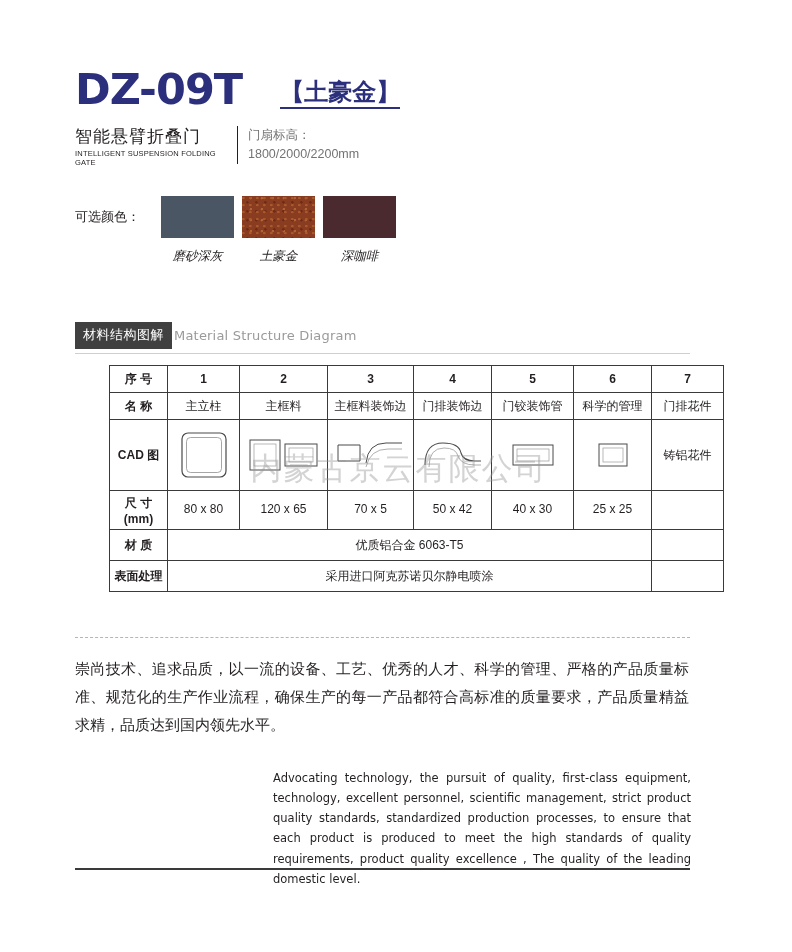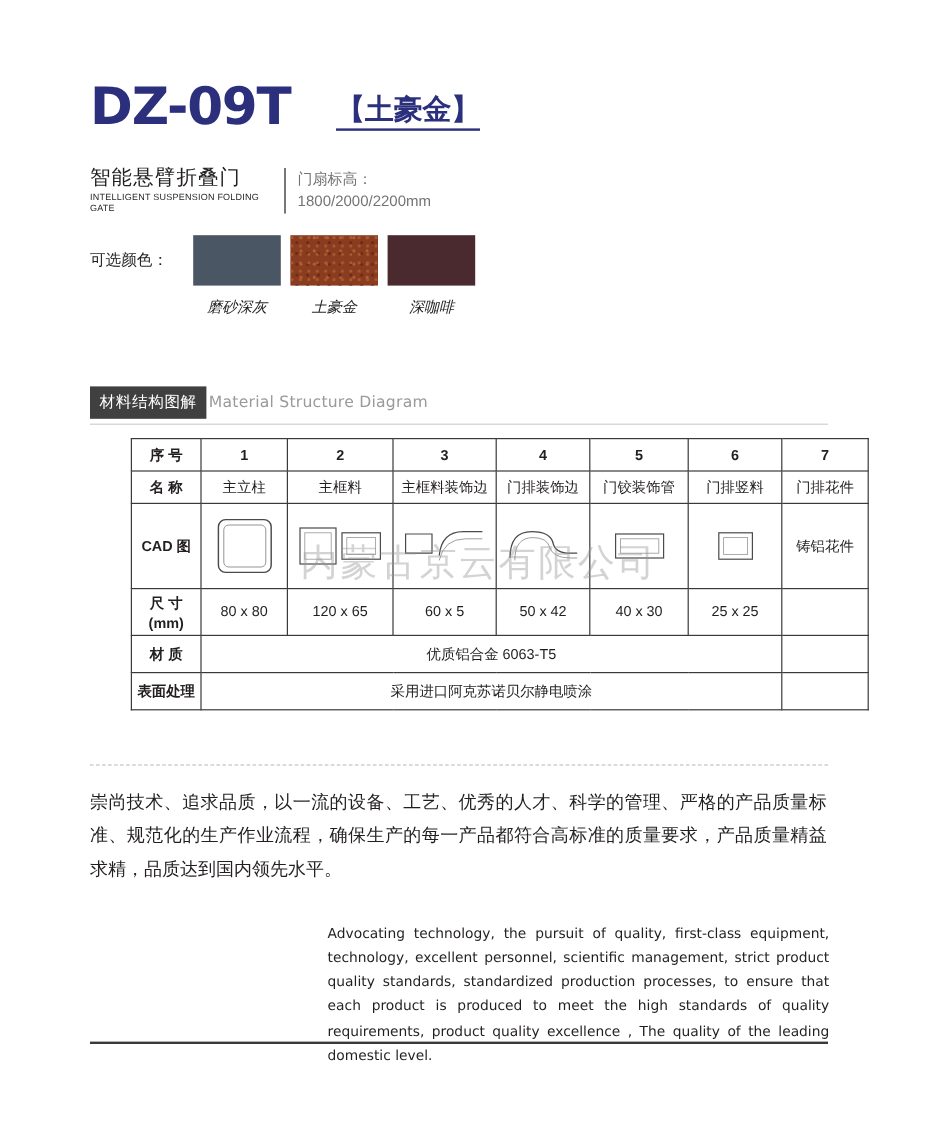--- a/index.html
+++ b/index.html
@@ -49,23 +49,23 @@
     padding-bottom: 0;
     border-bottom: 2px solid #2b2f7c;
     line-height: 1.2;
     margin-bottom: 2px;
     margin-left: 28px;
   }
 
   .title-block {
     position: absolute;
     left: 75px;
-    top: 137px;
-    display: flex;
-    align-items: flex-end;
+    top: 126px;
+    display: flex;
+    align-items: flex-start;
   }
   .title-left {
     width: 162px;
   }
   .title-cn {
     font-size: 17px;
     letter-spacing: 1px;
     color: #231f20;
     line-height: 1.25;
   }
@@ -323,21 +323,21 @@
           <td>6</td>
           <td>7</td>
         </tr>
         <tr class="row-name">
           <td class="label-cell">名 称</td>
           <td>主立柱</td>
           <td>主框料</td>
           <td>主框料装饰边</td>
           <td>门排装饰边</td>
           <td>门铰装饰管</td>
-          <td>门排竖料</td>
+          <td>科学的管理</td>
           <td>门排花件</td>
         </tr>
         <tr class="row-cad">
           <td class="label-cell">CAD 图</td>
           <td class="cad-cell">
             <svg width="52" height="52" viewBox="0 0 52 52">
               <rect x="4" y="4" width="44" height="44" rx="6" ry="6" fill="none" stroke="#4a4a4a" stroke-width="1.2"></rect>
               <rect x="8.5" y="8.5" width="35" height="35" rx="4" ry="4" fill="none" stroke="#8f8f8f" stroke-width="0.8"></rect>
             </svg>
           </td>
@@ -376,21 +376,21 @@
           </td>
           <td class="blank-cell">铸铝花件</td>
         </tr>
         <tr class="row-size">
           <td class="label-cell">
             <div>尺 寸</div>
             <div>(mm)</div>
           </td>
           <td class="size-cell nowrap">80 x 80</td>
           <td class="size-cell nowrap">120 x 65</td>
-          <td class="size-cell nowrap">60 x 5</td>
+          <td class="size-cell nowrap">70 x 5</td>
           <td class="size-cell nowrap">50 x 42</td>
           <td class="size-cell nowrap">40 x 30</td>
           <td class="size-cell nowrap">25 x 25</td>
           <td class="size-cell"></td>
         </tr>
         <tr class="row-mat">
           <td class="label-cell">材 质</td>
           <td colspan="6">优质铝合金 6063-T5</td>
           <td class="blank-cell"></td>
         </tr>

